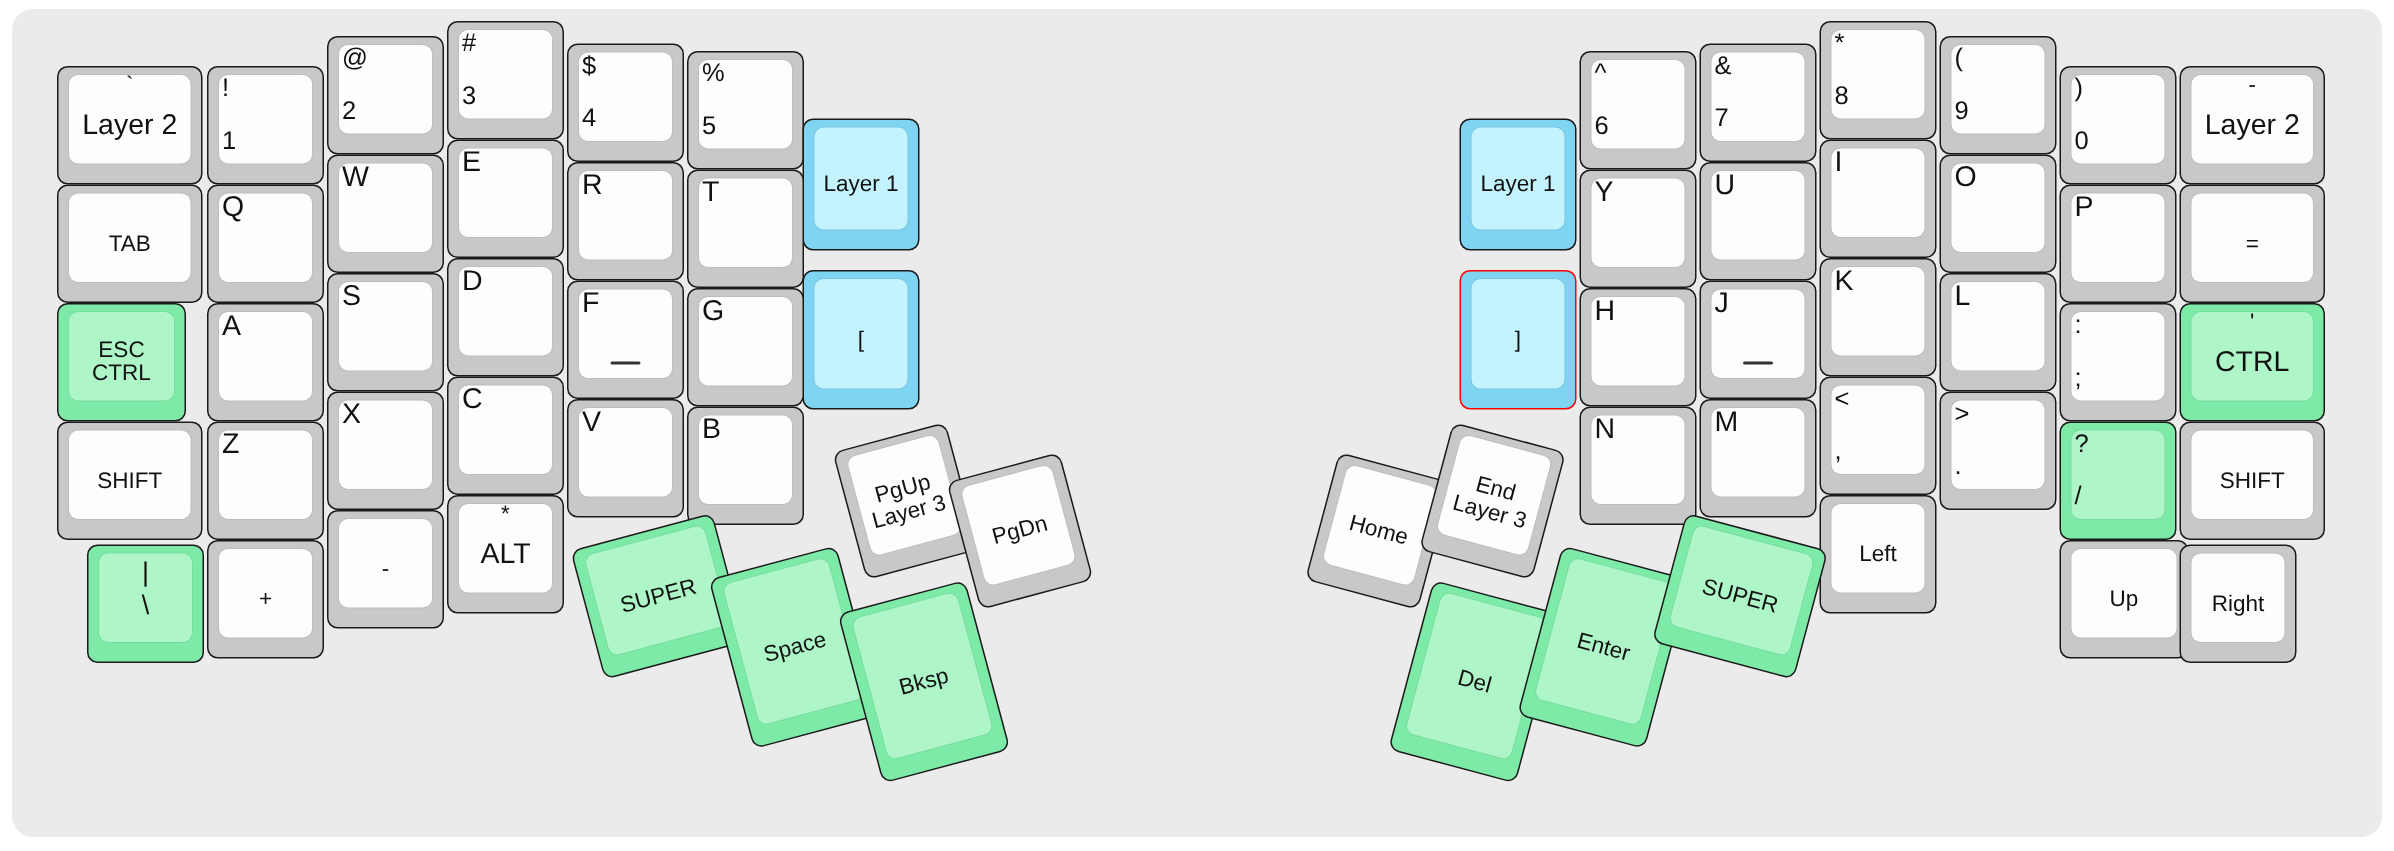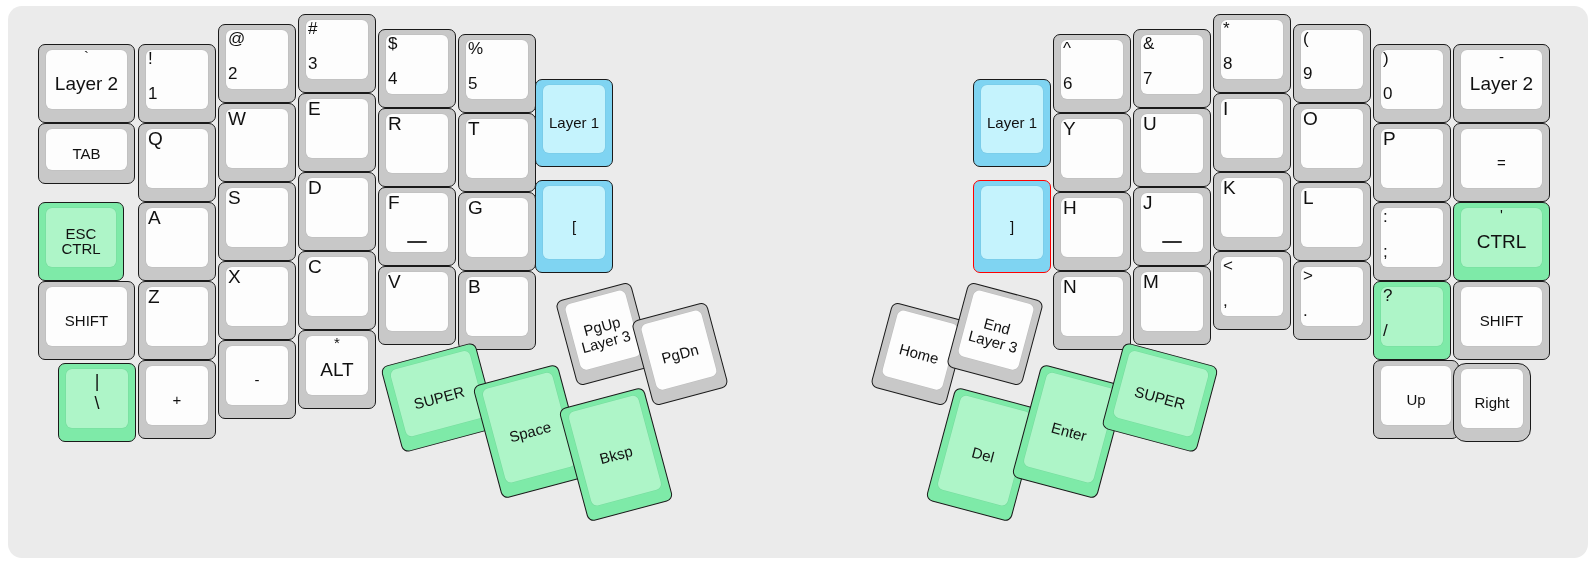--- a/index.html
+++ b/index.html
@@ -125,21 +125,21 @@
       </div>
       <div class="key normal" style="left: 458px; top: 34px; width: 78px; height: 79px;">
         <div class="cap"></div>
         <div class="lg tl">%</div>
         <div class="lg bl">5</div>
       </div>
       <div class="key blue" style="left: 535px; top: 79px; width: 78px; height: 88px;">
         <div class="cap"></div>
         <div class="lg ctr">Layer 1</div>
       </div>
-      <div class="key normal" style="left: 38px; top: 123px; width: 97px; height: 61px;">
+      <div class="key normal" style="left: 38px; top: 123px; width: 97px; height: 79px;">
         <div class="cap"></div>
         <div class="lg ctr">TAB</div>
       </div>
       <div class="key normal" style="left: 138px; top: 123px; width: 78px; height: 79px;">
         <div class="cap"></div>
         <div class="lg letter">Q</div>
       </div>
       <div class="key normal" style="left: 218px; top: 103px; width: 78px; height: 79px;">
         <div class="cap"></div>
         <div class="lg letter">W</div>
@@ -362,25 +362,29 @@
       </div>
       <div class="key green" style="left: 1373px; top: 281px; width: 78px; height: 79px;">
         <div class="cap"></div>
         <div class="lg tl">?</div>
         <div class="lg bl">/</div>
       </div>
       <div class="key normal" style="left: 1453px; top: 281px; width: 97px; height: 79px;">
         <div class="cap"></div>
         <div class="lg ctr">SHIFT</div>
       </div>
+      <div class="key normal" style="left: 1213px; top: 330px; width: 78px; height: 79px;">
+        <div class="cap"></div>
+        <div class="lg ctr">Left</div>
+      </div>
       <div class="key normal" style="left: 1373px; top: 360px; width: 86px; height: 79px;">
         <div class="cap"></div>
         <div class="lg ctr">Up</div>
       </div>
-      <div class="key normal" style="left: 1453px; top: 363px; width: 78px; height: 79px; border-radius: 13px;">
+      <div class="key normal" style="left: 1453px; top: 363px; width: 78px; height: 79px;">
         <div class="cap"></div>
         <div class="lg ctr">Right</div>
       </div>
       <div class="key normal" style="left: 880px; top: 310px; width: 78px; height: 88px; transform: rotate(15deg);">
         <div class="cap"></div>
         <div class="lg ctr">Home</div>
       </div>
       <div class="key normal" style="left: 956px; top: 290px; width: 78px; height: 88px; transform: rotate(15deg);">
         <div class="cap"></div>
         <div class="lg ctr">

